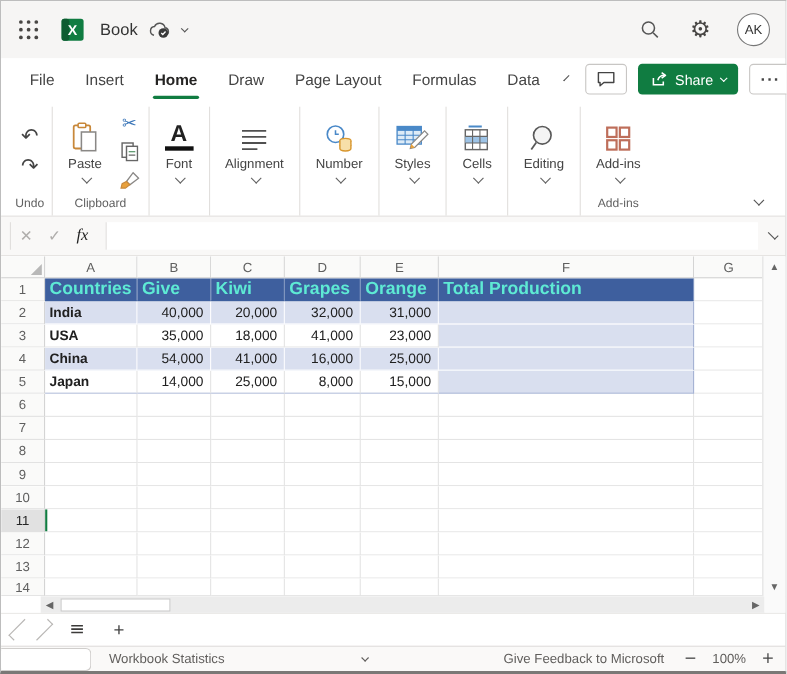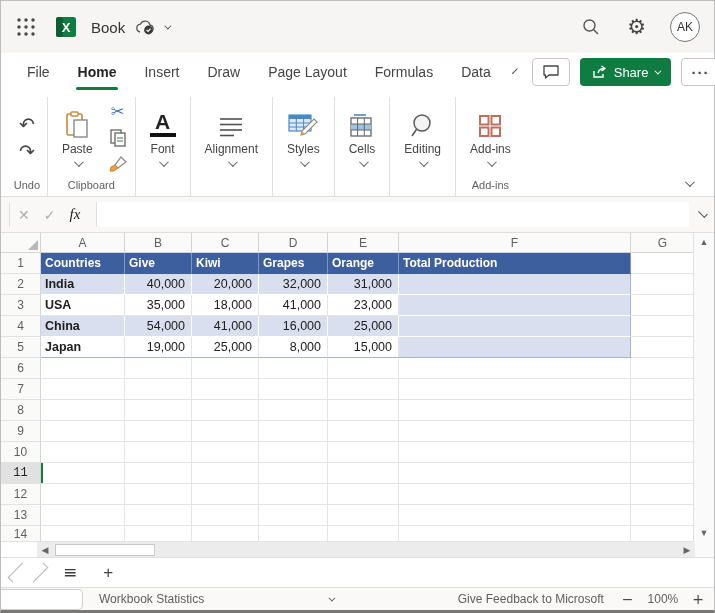--- a/index.html
+++ b/index.html
@@ -65,21 +65,21 @@
   .gridinner { width:694px; overflow:hidden; }
   .colrow { display:flex; height:20px; }
   .cornercell { width:40px; height:20px; background:#fafaf9; border-right:1px solid #d4d4d4; border-bottom:1px solid #d4d4d4; position:relative; cursor:pointer; flex:0 0 auto; }
   .cornercell i { position:absolute; right:2px; bottom:2px; width:0; height:0; border-left:10px solid transparent; border-bottom:10px solid #b8b8b8; }
   .colh { height:20px; background:#fafaf9; border-right:1px solid #d4d4d4; border-bottom:1px solid #d4d4d4; font-size:12px; color:#5f5f5f; display:flex; align-items:center; justify-content:center; cursor:pointer; flex:0 0 auto; }
   .grow-rows {}
   .grow-r { display:flex; }
   .rowh { width:40px; background:#fafaf9; border-right:1px solid #d4d4d4; border-bottom:1px solid #e2e2e2; font-size:12px; color:#5f5f5f; display:flex; align-items:center; justify-content:center; cursor:pointer; flex:0 0 auto; }
   .rowh.sel { background:#e1e1e1; color:#242424; }
   .cell { border-right:1px solid #e4e4e4; border-bottom:1px solid #e4e4e4; font-size:12.5px; color:#202020; display:flex; align-items:center; padding:0 4px; position:relative; cursor:cell; flex:0 0 auto; overflow:hidden; white-space:nowrap; }
-  .cell.th { background:#3E5F9E; color:#ffffff; font-weight:bold; border-right:1px solid rgba(255,255,255,.35); border-bottom:1px solid #3E5F9E; font-size:12px; }
+  .cell.th { background:#3E5F9E; color:#5eead4; font-weight:bold; border-right:1px solid rgba(255,255,255,.35); border-bottom:1px solid #3E5F9E; font-size:16px; }
   .cell.band { background:#D9DFEF; border-right:1px solid #fff; border-bottom:1px solid #fff; }
   .cell.country { font-weight:bold; }
   .cell.num { justify-content:flex-end; padding-right:6px; }
   .cell.tbl-b { border-bottom:1px solid #a6b3d4; }
   .cell.tbl-r { border-right:1px solid #a6b3d4; }
   .cellcursor { position:absolute; left:0; top:-1px; bottom:-1px; width:2px; background:#107C41; }
   .vscroll { width:21px; background:#fafafa; border-left:1px solid #e0e0e0; display:flex; flex-direction:column; align-items:center; justify-content:space-between; padding:4px 0; font-size:9px; color:#666; flex:0 0 auto; cursor:pointer; }
 
   
   .hstrip { height:16px; display:flex; align-items:stretch; border-bottom:1px solid #e1dfdd; flex:0 0 auto; background:#fff; }
@@ -152,22 +152,22 @@
           <circle cx="8.5" cy="8.5" r="5.5" fill="none" stroke="#555" stroke-width="1.4"></circle>
           <line x1="12.7" y1="12.7" x2="17" y2="17" stroke="#555" stroke-width="1.4"></line>
         </svg>
     </span>
     <span class="top-ic gear">⚙</span>
     <span class="avatar">AK</span>
   </div>
 
   <div class="menubar">
     <span class="mtab">File</span>
+    <span class="mtab">Insert</span>
     <span class="mtab active">Home</span>
-    <span class="mtab">Insert</span>
     <span class="mtab">Draw</span>
     <span class="mtab">Page Layout</span>
     <span class="mtab">Formulas</span>
     <span class="mtab">Data</span>
     <span class="chv menu-chv"></span>
     <span class="grow"></span>
     <span class="mbtn">
       <svg width="18" height="16" viewBox="0 0 18 16">
           <path d="M2 2 h14 v9 h-9 l-3.5 3 v-3 H2 z" fill="none" stroke="#444" stroke-width="1.3" stroke-linejoin="round"></path>
         </svg>
@@ -258,20 +258,40 @@
                 </g>
               </svg>
           </span>
           <span class="blabel">Alignment</span>
           <span class="chv"></span>
         </div>
       </div>
       <div class="glabel"></div>
     </div>
 
+    <div class="rgroup">
+      <div class="content">
+        <div class="bigbtn">
+          <span class="icn">
+            <svg width="28" height="26" viewBox="0 0 28 26">
+              <circle cx="11" cy="9" r="7.5" fill="#fff" stroke="#4A89C8" stroke-width="1.5"></circle>
+              <path d="M11 5.5 V9 H14" fill="none" stroke="#4A89C8" stroke-width="1.4"></path>
+              <g stroke="#D8972F" stroke-width="1.3" fill="#F7DFA9">
+                <ellipse cx="20" cy="15" rx="5" ry="2.2"></ellipse>
+                <path d="M15 15 v3.5 c0 1.2 2.2 2.2 5 2.2 s5 -1 5 -2.2 V15"></path>
+                <path d="M15 18.5 v3.5 c0 1.2 2.2 2.2 5 2.2 s5 -1 5 -2.2 V18.5"></path>
+              </g>
+            </svg>
+          </span>
+          <span class="blabel">Number</span>
+          <span class="chv"></span>
+        </div>
+      </div>
+      <div class="glabel"></div>
+    </div>
 
     <div class="rgroup">
       <div class="content">
         <div class="bigbtn">
           <span class="icn">
             <svg width="30" height="26" viewBox="0 0 30 26">
               <rect x="1" y="2" width="22" height="16" fill="#DDEBF7" stroke="#4A89C8" stroke-width="1.2"></rect>
               <rect x="1" y="2" width="22" height="4" fill="#4A89C8"></rect>
               <line x1="8.3" y1="2" x2="8.3" y2="18" stroke="#4A89C8" stroke-width="1"></line>
               <line x1="15.6" y1="2" x2="15.6" y2="18" stroke="#4A89C8" stroke-width="1"></line>
@@ -409,21 +429,21 @@
             <div class="cell num band" style="width: 67px; height: 100%;">54,000</div>
             <div class="cell num band" style="width: 67px; height: 100%;">41,000</div>
             <div class="cell num band" style="width: 69px; height: 100%;">16,000</div>
             <div class="cell num band" style="width: 71px; height: 100%;">25,000</div>
             <div class="cell num band tbl-r" style="width: 232px; height: 100%;"></div>
             <div class="cell" style="width: 64px; height: 100%;"></div>
           </div>
           <div class="grow-r" style="height: 21px; overflow: hidden;">
             <div class="rowh" style="height: 100%;">5</div>
             <div class="cell country tbl-b" style="width: 84px; height: 100%;">Japan</div>
-            <div class="cell num tbl-b" style="width: 67px; height: 100%;">19,000</div>
+            <div class="cell num tbl-b" style="width: 67px; height: 100%;">14,000</div>
             <div class="cell num tbl-b" style="width: 67px; height: 100%;">25,000</div>
             <div class="cell num tbl-b" style="width: 69px; height: 100%;">8,000</div>
             <div class="cell num tbl-b" style="width: 71px; height: 100%;">15,000</div>
             <div class="cell num band tbl-b tbl-r" style="width: 232px; height: 100%;"></div>
             <div class="cell" style="width: 64px; height: 100%;"></div>
           </div>
           <div class="grow-r" style="height: 21px; overflow: hidden;">
             <div class="rowh" style="height: 100%;">6</div>
             <div class="cell" style="width: 84px; height: 100%;"></div>
             <div class="cell" style="width: 67px; height: 100%;"></div>
@@ -467,21 +487,21 @@
             <div class="rowh" style="height: 100%;">10</div>
             <div class="cell" style="width: 84px; height: 100%;"></div>
             <div class="cell" style="width: 67px; height: 100%;"></div>
             <div class="cell" style="width: 67px; height: 100%;"></div>
             <div class="cell" style="width: 69px; height: 100%;"></div>
             <div class="cell" style="width: 71px; height: 100%;"></div>
             <div class="cell" style="width: 232px; height: 100%;"></div>
             <div class="cell" style="width: 64px; height: 100%;"></div>
           </div>
           <div class="grow-r" style="height: 21px; overflow: hidden;">
-            <div class="rowh sel" style="height: 100%; font-family: Liberation Mono, monospace;">11</div>
+            <div class="rowh sel" style="height: 100%;">11</div>
             <div class="cell" style="width: 84px; height: 100%;">
               <span class="cellcursor"></span>
             </div>
             <div class="cell" style="width: 67px; height: 100%;"></div>
             <div class="cell" style="width: 67px; height: 100%;"></div>
             <div class="cell" style="width: 69px; height: 100%;"></div>
             <div class="cell" style="width: 71px; height: 100%;"></div>
             <div class="cell" style="width: 232px; height: 100%;"></div>
             <div class="cell" style="width: 64px; height: 100%;"></div>
           </div>

